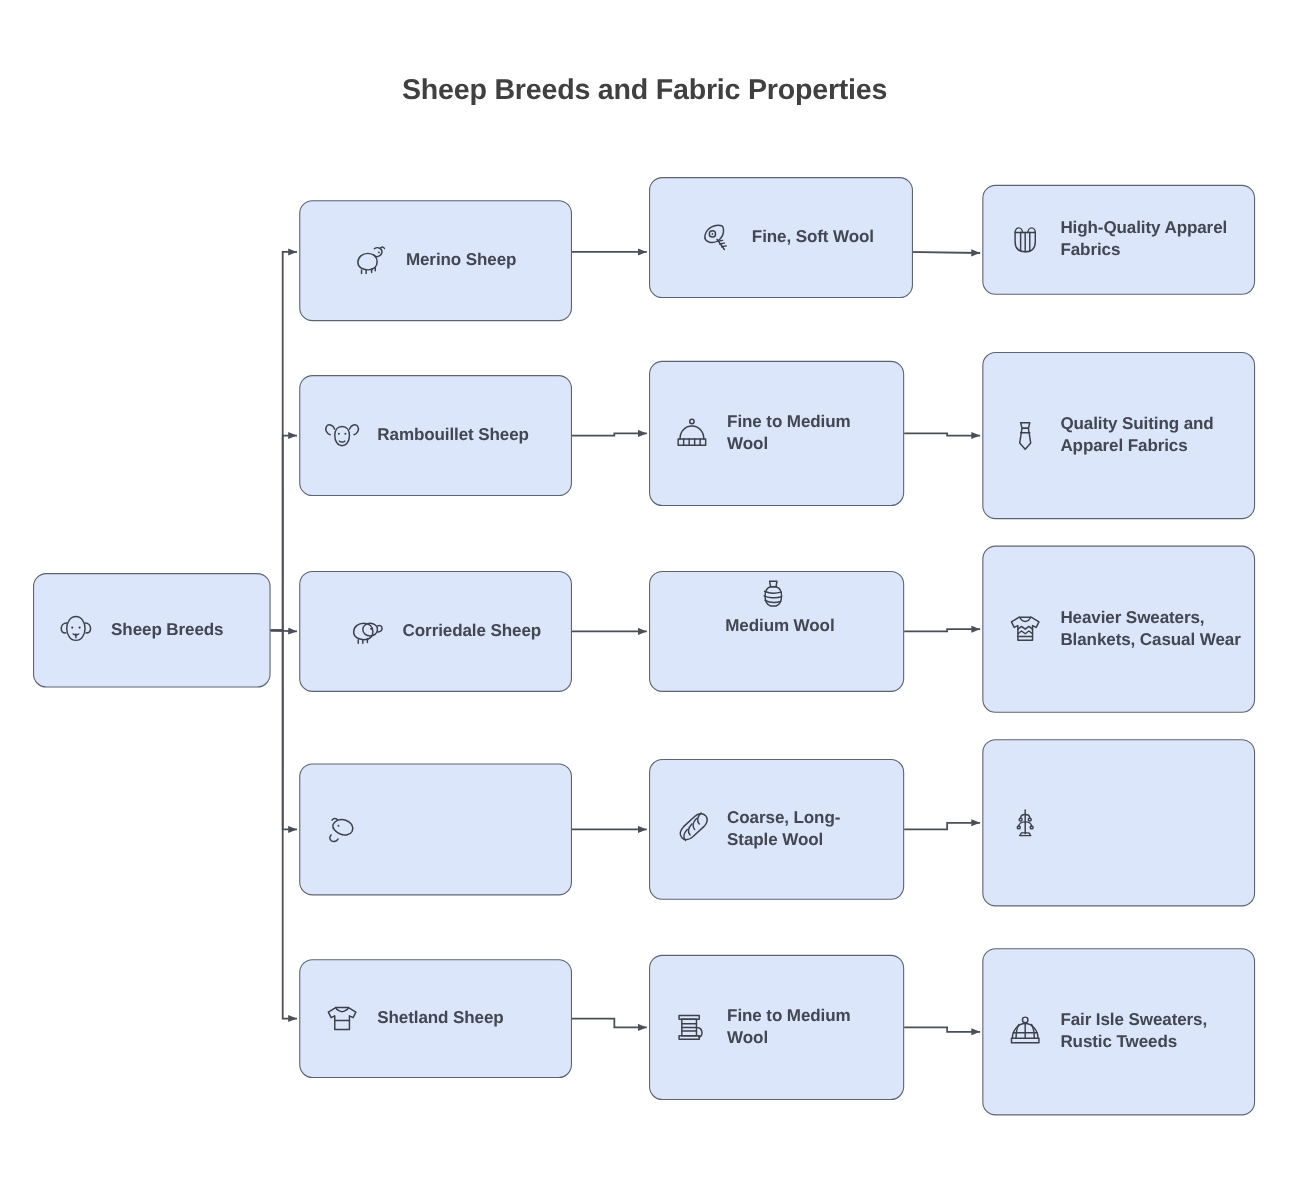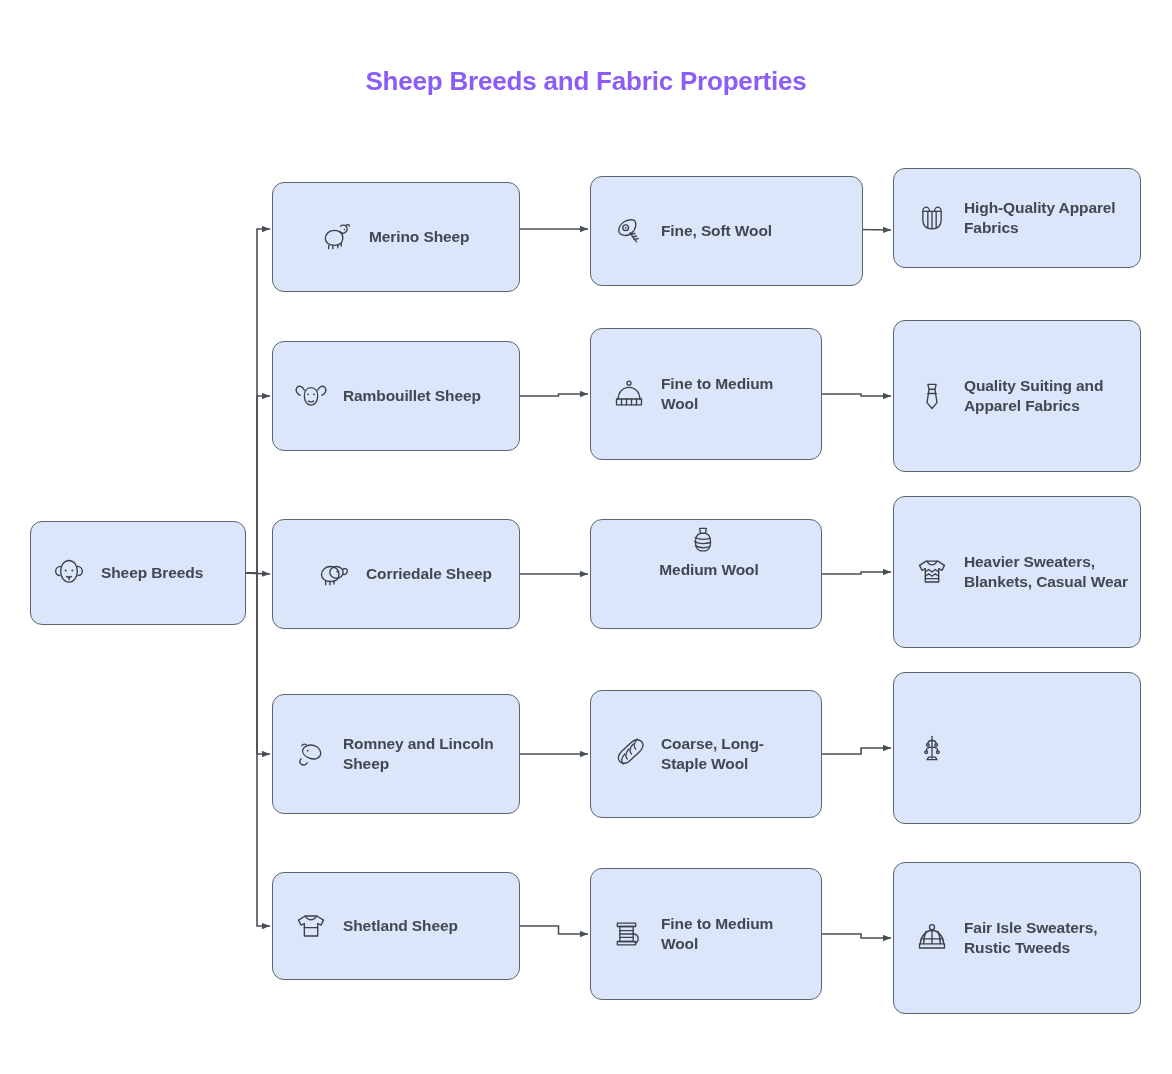--- a/index.html
+++ b/index.html
@@ -28,21 +28,21 @@
     pointer-events: none;
   }
   .title {
     position: absolute;
     left: 0;
     top: 66px;
     width: 1172px;
     text-align: center;
     font-size: 26px;
     font-weight: bold;
-    color: #8b5cf6;
+    color: #404040;
     letter-spacing: -0.2px;
   }
   .node {
     position: absolute;
     box-sizing: border-box;
     background: #dbe6fb;
     border: 1.4px solid #5c6470;
     border-radius: 12px;
     display: flex;
     align-items: center;
@@ -155,33 +155,32 @@
       </div>
       <div class="node" style="left: 272px; top: 694px; width: 248px; height: 120px;">
         <span class="ico">
           <svg id="sheep-grazing-icon" viewBox="0 0 48 48" fill="none" stroke="#3b4049" stroke-width="1.6" stroke-linecap="round" stroke-linejoin="round">
     <path d="M14 19c2-5 8-7 14-5 6 2 9 7 7 12-2 4-8 5-13 3-5-2-9-6-8-10z"></path>
     <path d="M13 14c1.5-2.5 5-2.5 6 0"></path>
     <circle cx="20" cy="20" r="1.1" fill="#3b4049" stroke="none"></circle>
     <path d="M12 30c-2 2-2 5 .5 6.5 2.5 1.4 6 .4 7-2"></path>
   </svg>
         </span>
-        <span class="lbl">Romney and Lincoln Sheep</span>
       </div>
       <div class="node" style="left: 272px; top: 872px; width: 248px; height: 108px;">
         <span class="ico">
           <svg id="sweater-icon" viewBox="0 0 48 48" fill="none" stroke="#3b4049" stroke-width="1.6" stroke-linecap="round" stroke-linejoin="round">
     <path d="M17 12l-8 5 3 6 4-2v15h16V21l4 2 3-6-8-5z"></path>
     <path d="M17 12c1.5 3 5.5 4.5 7 4.5S29.5 15 31 12"></path>
     <path d="M16 26h16"></path>
   </svg>
         </span>
         <span class="lbl">Shetland Sheep</span>
       </div>
-      <div class="node" style="left: 590px; top: 176px; width: 273px; height: 110px;">
+      <div class="node" style="left: 590px; top: 161px; width: 240px; height: 110px; justify-content: center;">
         <span class="ico">
           <svg id="feather-icon" viewBox="0 0 48 48" fill="none" stroke="#3b4049" stroke-width="1.6" stroke-linecap="round" stroke-linejoin="round">
     <path d="M30 11c-8-2-16 3-18 10-1 4 1 7 5 8 7 2 14-4 15-11 .3-3-.5-6-2-7z"></path>
     <circle cx="20" cy="20" r="3.4"></circle>
     <circle cx="20" cy="20" r="1" fill="#3b4049" stroke="none"></circle>
     <path d="M25 26l8 11"></path>
     <path d="M26 28l5-1M28 31l5-1M30 34l5-1"></path>
   </svg>
         </span>
         <span class="lbl">Fine, Soft Wool</span>

